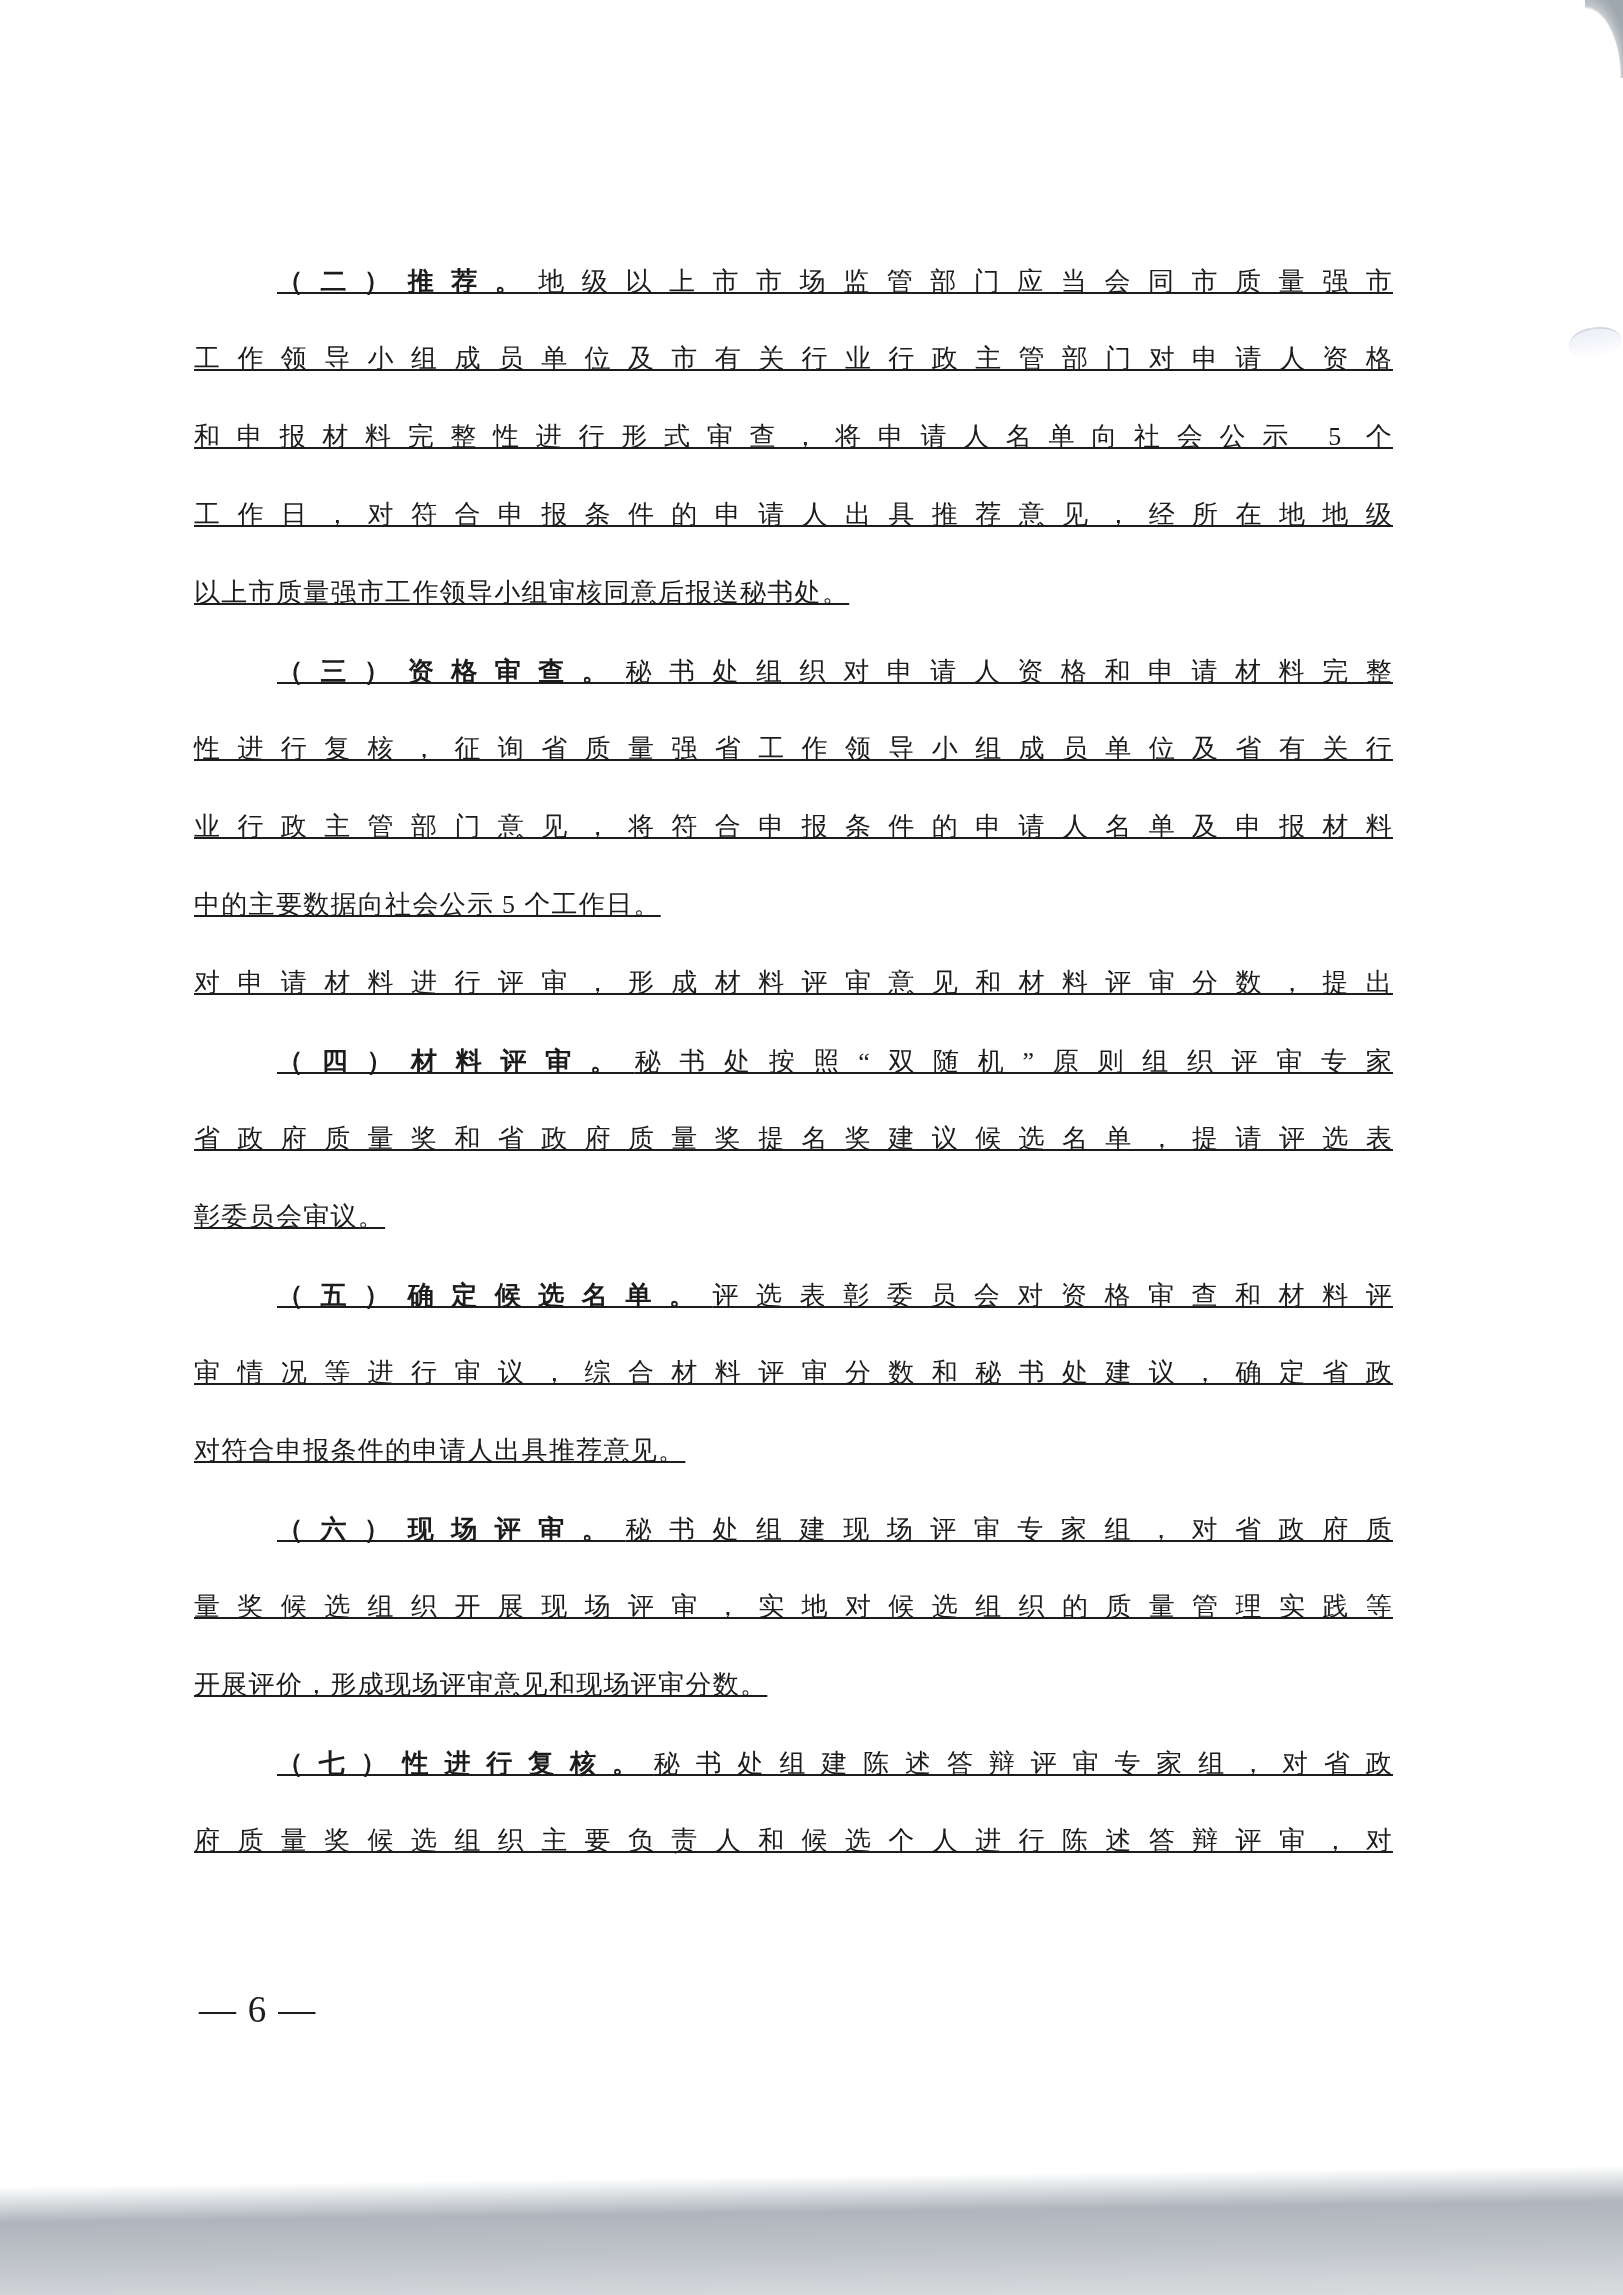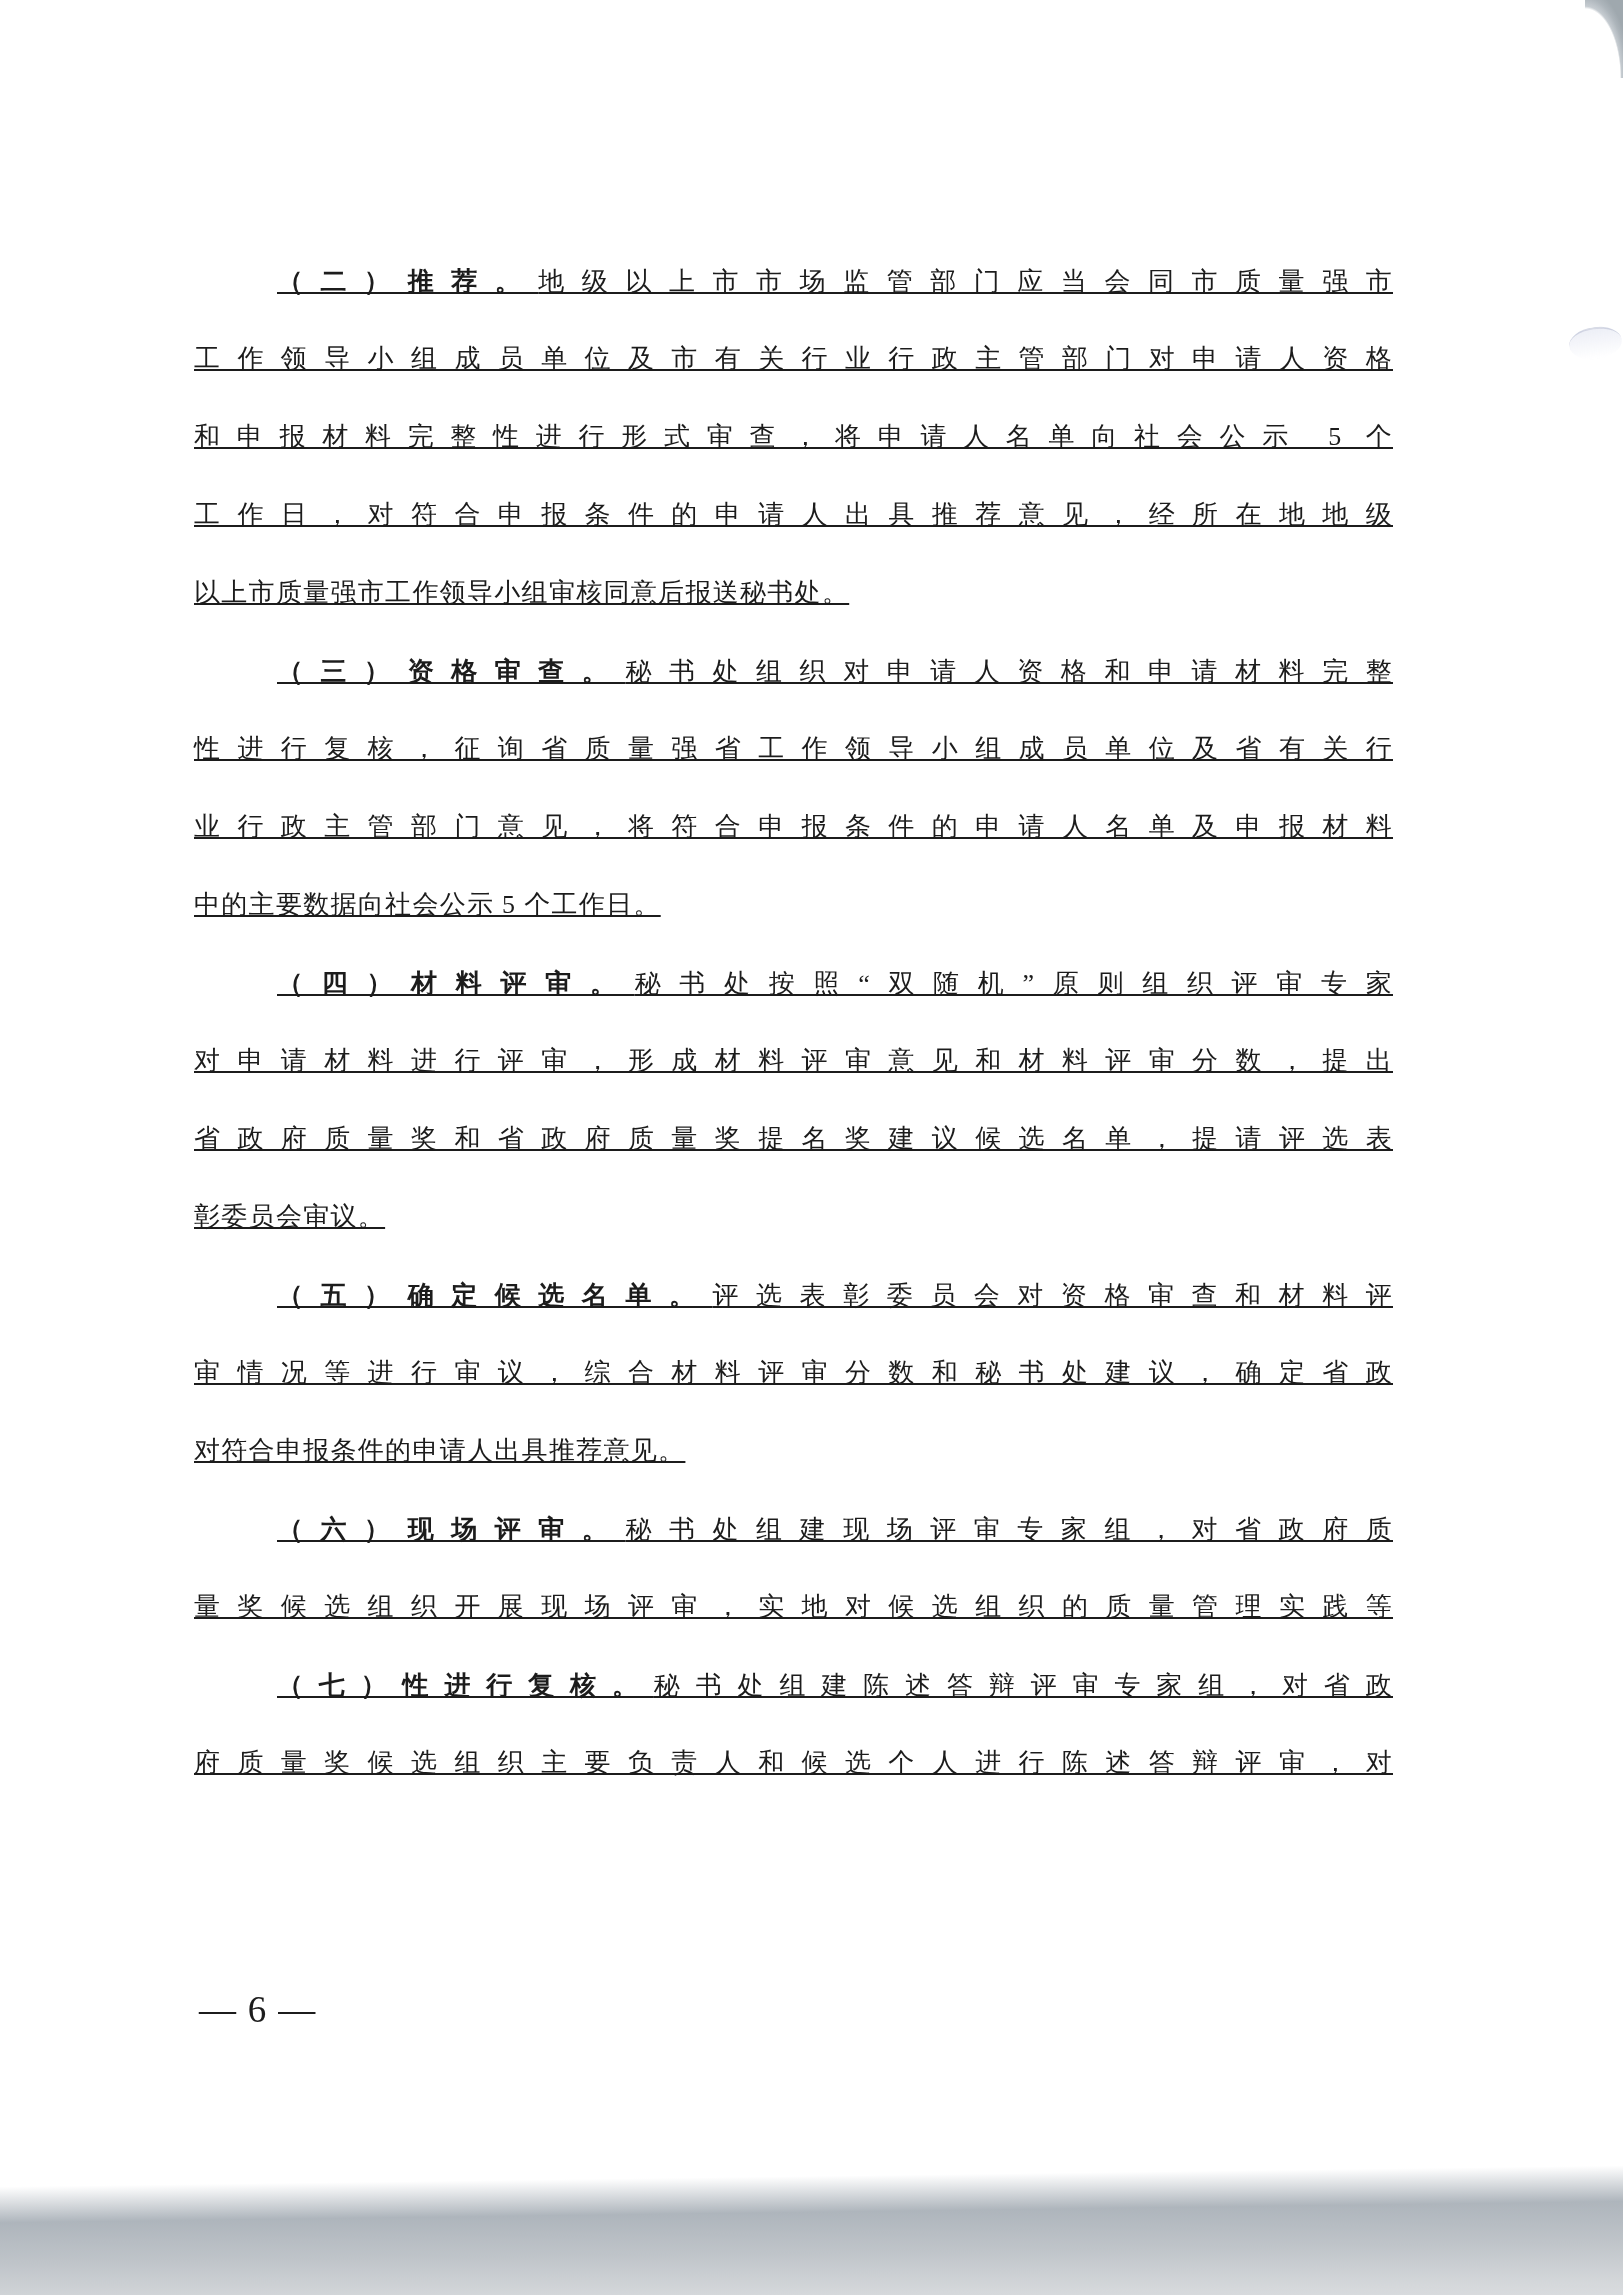--- a/index.html
+++ b/index.html
@@ -104,35 +104,36 @@
     </section>
 
     <section>
       <div class="line fill first"><span class="head">（三）资格审查。</span><span>秘书处组织对申请人资格和申请材料完整</span></div>
       <div class="line fill">性进行复核，征询省质量强省工作领导小组成员单位及省有关行</div>
       <div class="line fill">业行政主管部门意见，将符合申报条件的申请人名单及申报材料</div>
       <div class="line">中的主要数据向社会公示 5 个工作日。</div>
     </section>
 
     <section>
+      <div class="line fill">对申请材料进行评审，形成材料评审意见和材料评审分数，提出</div>
       <div class="line fill first"><span class="head">（四）材料评审。</span><span>秘书处按照“双随机”原则组织评审专家</span></div>
-      <div class="line fill">对申请材料进行评审，形成材料评审意见和材料评审分数，提出</div>
       <div class="line fill">省政府质量奖和省政府质量奖提名奖建议候选名单，提请评选表</div>
       <div class="line">彰委员会审议。</div>
     </section>
 
     <section>
       <div class="line fill first"><span class="head">（五）确定候选名单。</span><span>评选表彰委员会对资格审查和材料评</span></div>
       <div class="line fill">审情况等进行审议，综合材料评审分数和秘书处建议，确定省政</div>
       <div class="line">对符合申报条件的申请人出具推荐意见。</div>
     </section>
 
     <section>
       <div class="line fill first"><span class="head">（六）现场评审。</span><span>秘书处组建现场评审专家组，对省政府质</span></div>
       <div class="line fill">量奖候选组织开展现场评审，实地对候选组织的质量管理实践等</div>
+      <div class="line">开展评价，形成现场评审意见和现场评审分数。</div>
     </section>
 
     <section>
       <div class="line fill first"><span class="head">（七）性进行复核。</span><span>秘书处组建陈述答辩评审专家组，对省政</span></div>
       <div class="line fill">府质量奖候选组织主要负责人和候选个人进行陈述答辩评审，对</div>
     </section>
 
   </div>
 
   <div class="footer">— 6 —</div>

